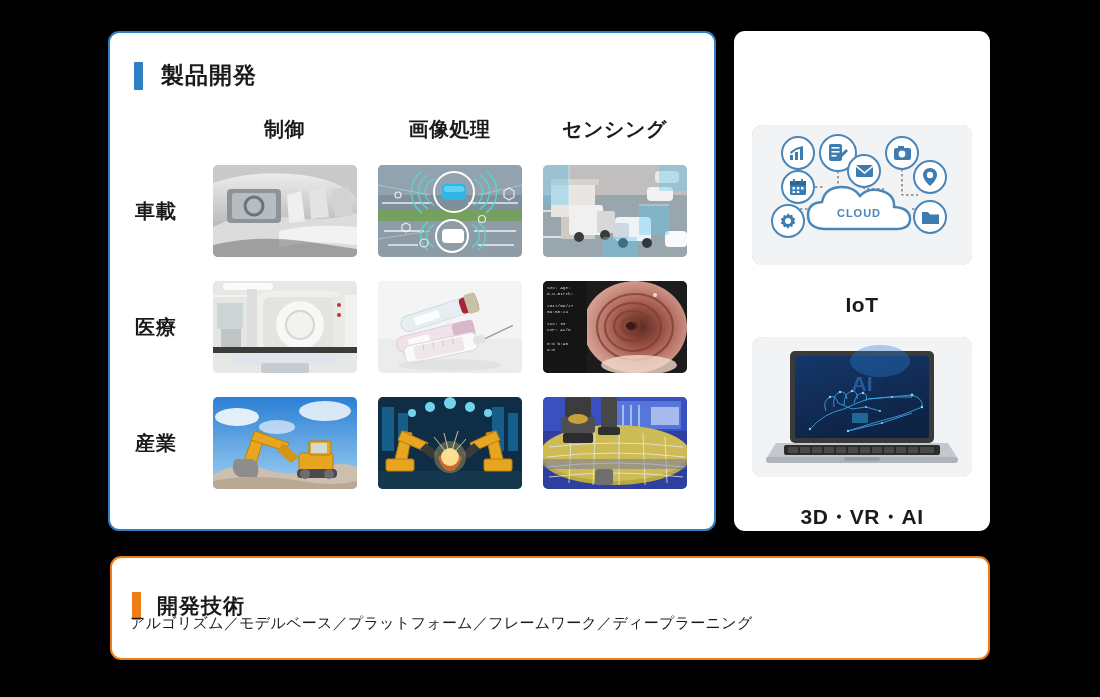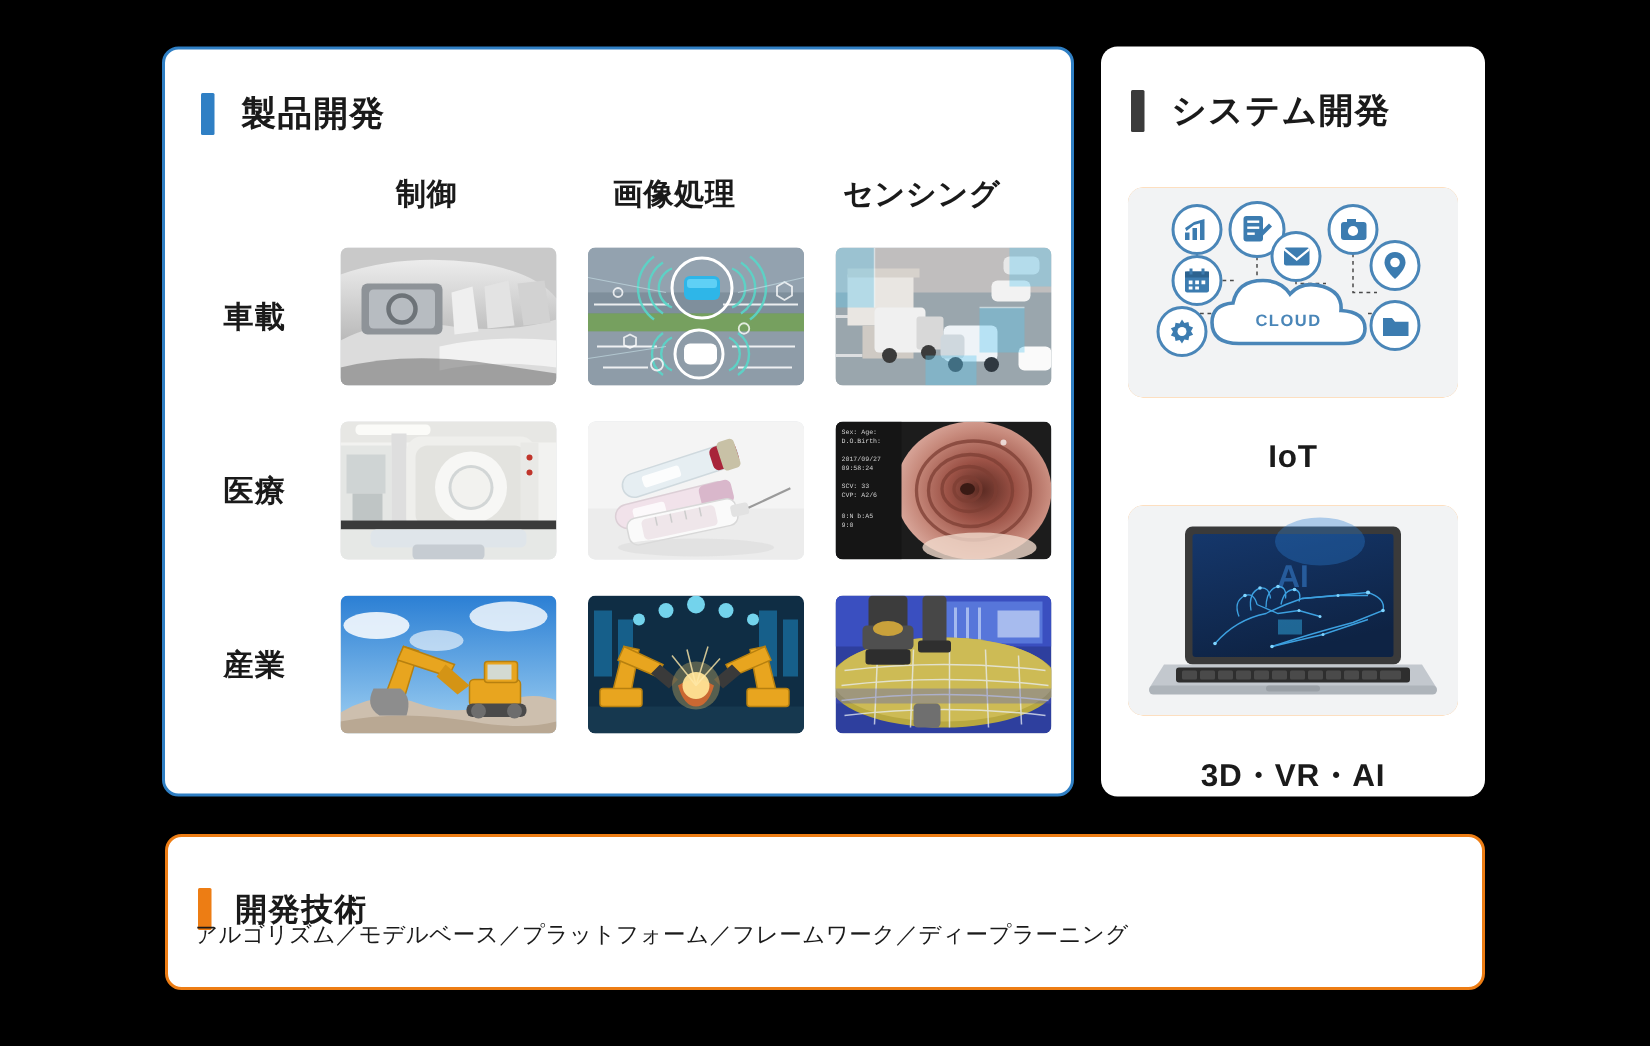--- a/index.html
+++ b/index.html
@@ -51,21 +51,21 @@
   }
 
   
   .matrix { position: absolute; left: 0; top: 72px; width: 100%; }
   .matrix-head { display: flex; height: 48px; align-items: center; }
   .col-label-spacer { width: 92px; flex: none; }
   .col-label {
     width: 165px; flex: none; text-align: center;
     font-size: 20px; font-weight: bold; color: #1A1A1A; letter-spacing: 0.5px;
   }
-  .matrix-row { display: flex; align-items: center; height: 116px; padding-left: 14px; }
+  .matrix-row { display: flex; align-items: center; height: 116px; }
   .row-label {
     width: 92px; flex: none; text-align: center;
     font-size: 20px; font-weight: bold; color: #1A1A1A; letter-spacing: 1px;
   }
   .cell { width: 165px; flex: none; display: flex; justify-content: center; }
   .thumb {
     width: 144px; height: 92px; border-radius: 5px;
     overflow: hidden; position: relative; background: #dfe3e6;
   }
   .thumb svg { display: block; width: 144px; height: 92px; }
@@ -453,24 +453,20 @@
             </svg>
           </div>
         </div>
       </div>
 
     </div>
   </div>
 
   <div class="panel-system">
 
-    <div class="panel-head head-system">
-      <div class="accent-bar accent-dark"></div>
-      <div class="panel-title">システム開発</div>
-    </div>
 
     <div class="sys-tile tile-iot">
       <svg viewBox="0 0 220 140">
         <rect width="220" height="140" fill="#F2F3F4"></rect>
         <g stroke="#4a4a4a" stroke-width="1" stroke-dasharray="2.5 2.5" fill="none">
           <path d="M46 44 L46 62 L72 62"></path>
           <path d="M86 46 L86 66"></path>
           <path d="M112 52 L112 64 L132 64"></path>
           <path d="M150 44 L150 70 L166 70"></path>
           <path d="M38 84 L58 84"></path>

